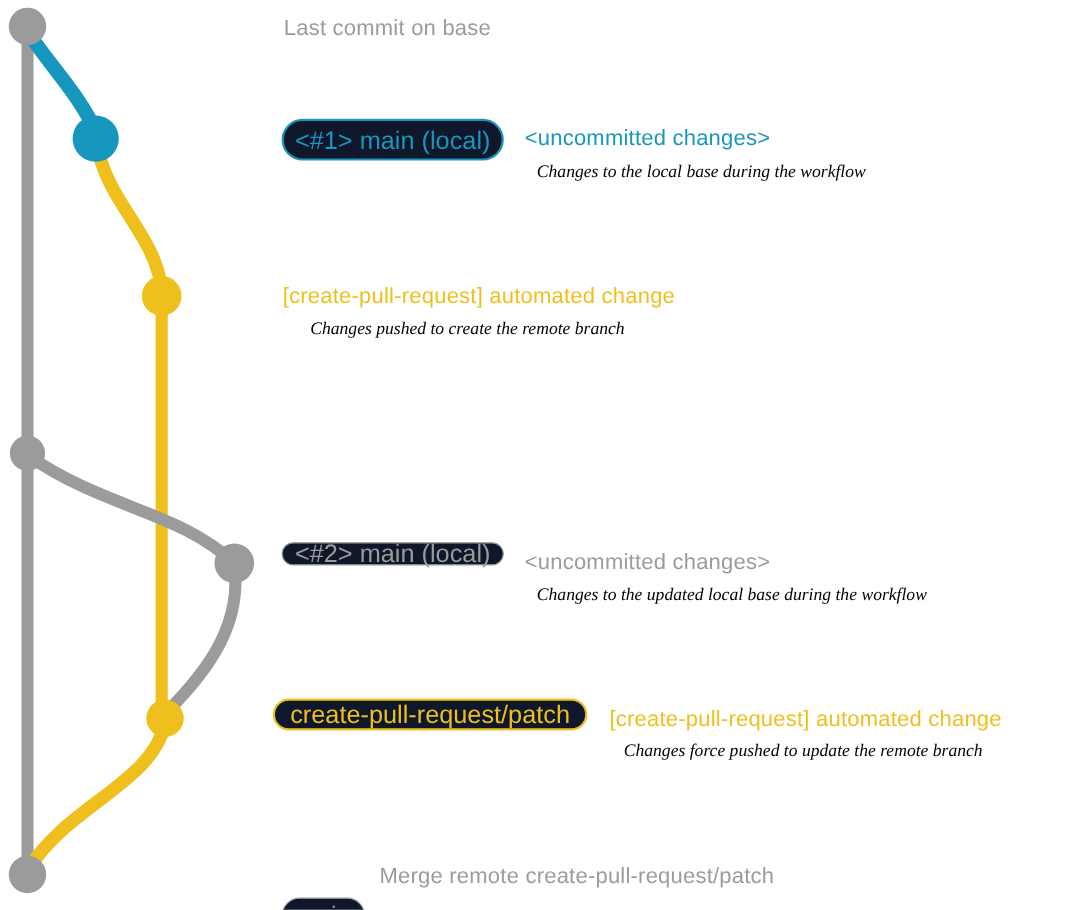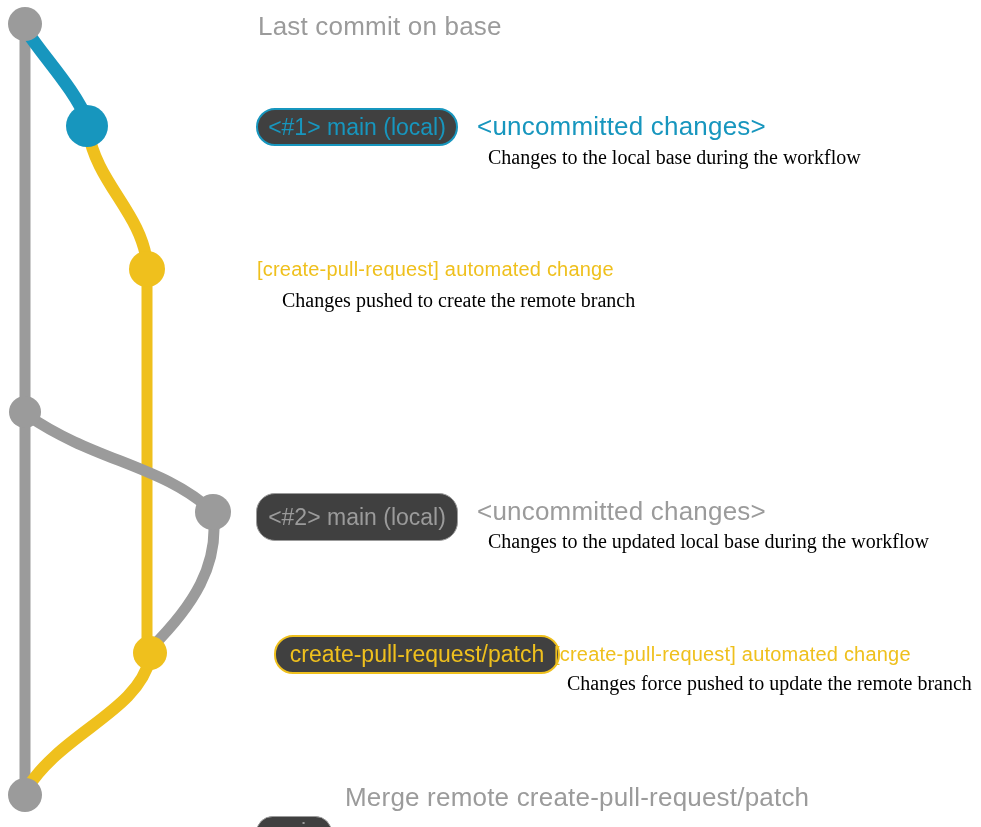--- a/index.html
+++ b/index.html
@@ -12,38 +12,38 @@
 
   
   .stroke-gray{stroke:var(--gray);fill:none;}
   .stroke-teal{stroke:var(--teal);fill:none;}
   .stroke-yellow{stroke:var(--yellow);fill:none;}
   .fill-gray{fill:var(--gray);}
   .fill-teal{fill:var(--teal);}
   .fill-yellow{fill:var(--yellow);}
 
   .heading{
-    position:absolute;font-size:26px;line-height:28px;color:var(--gray);
+    position:absolute;font-size:20px;line-height:28px;color:var(--gray);
     white-space:nowrap;letter-spacing:0.2px;
   }
   .heading.teal{color:var(--teal);}
   .heading.yellow{color:var(--yellow);font-size:20px;}
 
   .badge{
     position:absolute;display:flex;align-items:center;justify-content:center;
-    border-radius:19px;font-size:23px;white-space:nowrap;background:#404040;
+    border-radius:19px;font-size:23px;white-space:nowrap;background:#0f172a;
     box-sizing:border-box;
   }
   .badge.teal{color:var(--teal);border:2px solid var(--teal);}
   .badge.gray{color:var(--gray);border:1.5px solid var(--gray);}
   .badge.yellow{color:var(--yellow);border:2px solid var(--yellow);}
 
   .caption{
-    position:absolute;font-family:"Liberation Serif",serif;font-size:20px;
-    line-height:24px;color:var(--ink);white-space:nowrap;
+    position:absolute;font-family:"Liberation Serif",serif;font-size:16px;
+    line-height:24px;color:var(--ink);white-space:nowrap;font-style:italic;
   }
 </style>
 </head>
 <body>
 
 <div class="stage">
 
   <svg class="graph" width="981" height="827" viewBox="0 0 981 827">
 
     <line x1="25" y1="24" x2="25" y2="795" stroke-width="11" class="stroke-gray"></line>
@@ -72,24 +72,24 @@
   <div class="heading" style="left:258px;top:12px;">Last commit on base</div>
 
   <div class="badge teal" style="left:256px;top:108px;width:202px;height:38px;">&lt;#1&gt; main (local)</div>
   <div class="heading teal" style="left:477px;top:112px;">&lt;uncommitted changes&gt;</div>
   <div class="caption" style="left:488px;top:145px;">Changes to the local base during the workflow</div>
 
   <div class="heading yellow" style="left:257px;top:255px;">[create-pull-request] automated change</div>
   <div class="caption" style="left:270px;top:288px;margin-left:12px;">Changes pushed to create the remote branch</div>
 
 
-  <div class="badge gray" style="left:256px;top:493px;width:202px;height:48px;">&lt;#2&gt; main (local)</div>
+  <div class="badge gray" style="left:256px;top:493px;width:202px;height:21px;">&lt;#2&gt; main (local)</div>
   <div class="heading" style="left:477px;top:497px;">&lt;uncommitted changes&gt;</div>
   <div class="caption" style="left:488px;top:529px;">Changes to the updated local base during the workflow</div>
 
-  <div class="badge yellow" style="left:274px;top:635px;width:286px;height:39px;">create-pull-request/patch</div>
+  <div class="badge yellow" style="left:248px;top:635px;width:286px;height:29px;">create-pull-request/patch</div>
   <div class="heading yellow" style="left:554px;top:640px;">[create-pull-request] automated change</div>
   <div class="caption" style="left:567px;top:671px;">Changes force pushed to update the remote branch</div>
 
   <div class="badge gray" style="left:256px;top:816px;width:76px;height:33px;">main</div>
   <div class="heading" style="left:345px;top:783px;">Merge remote create-pull-request/patch</div>
 
 </div>
 
 </body></html>

